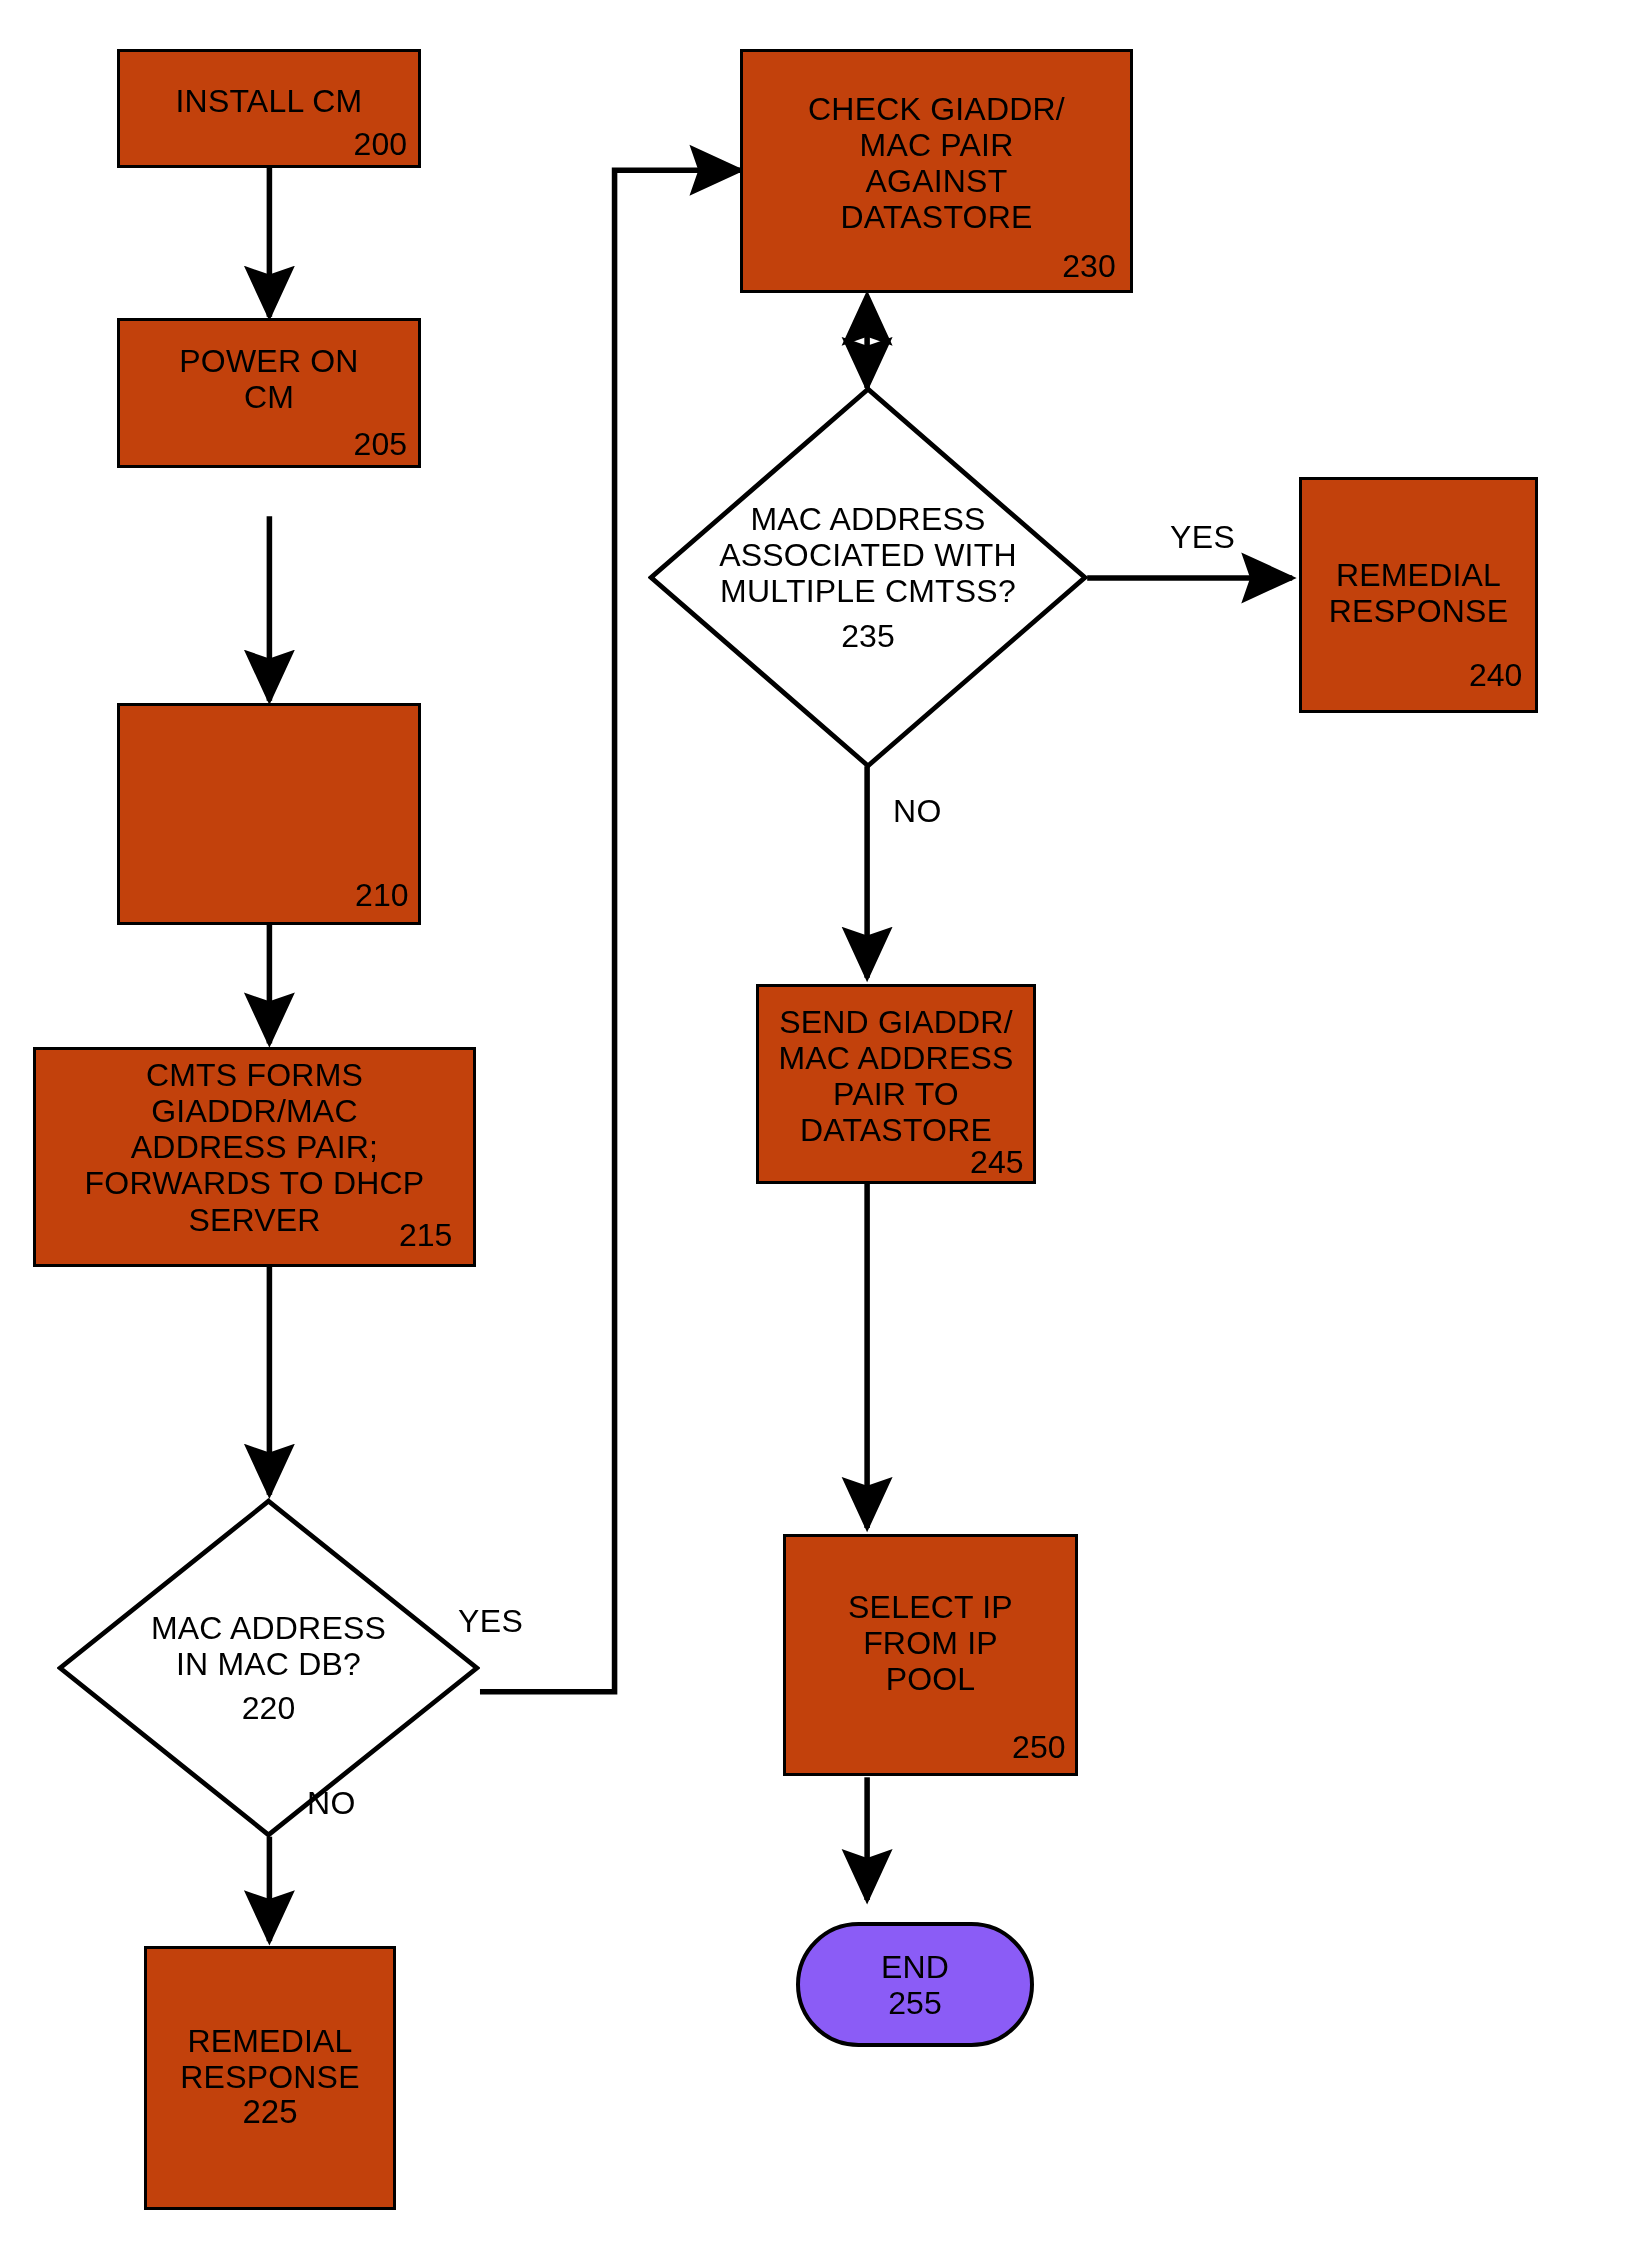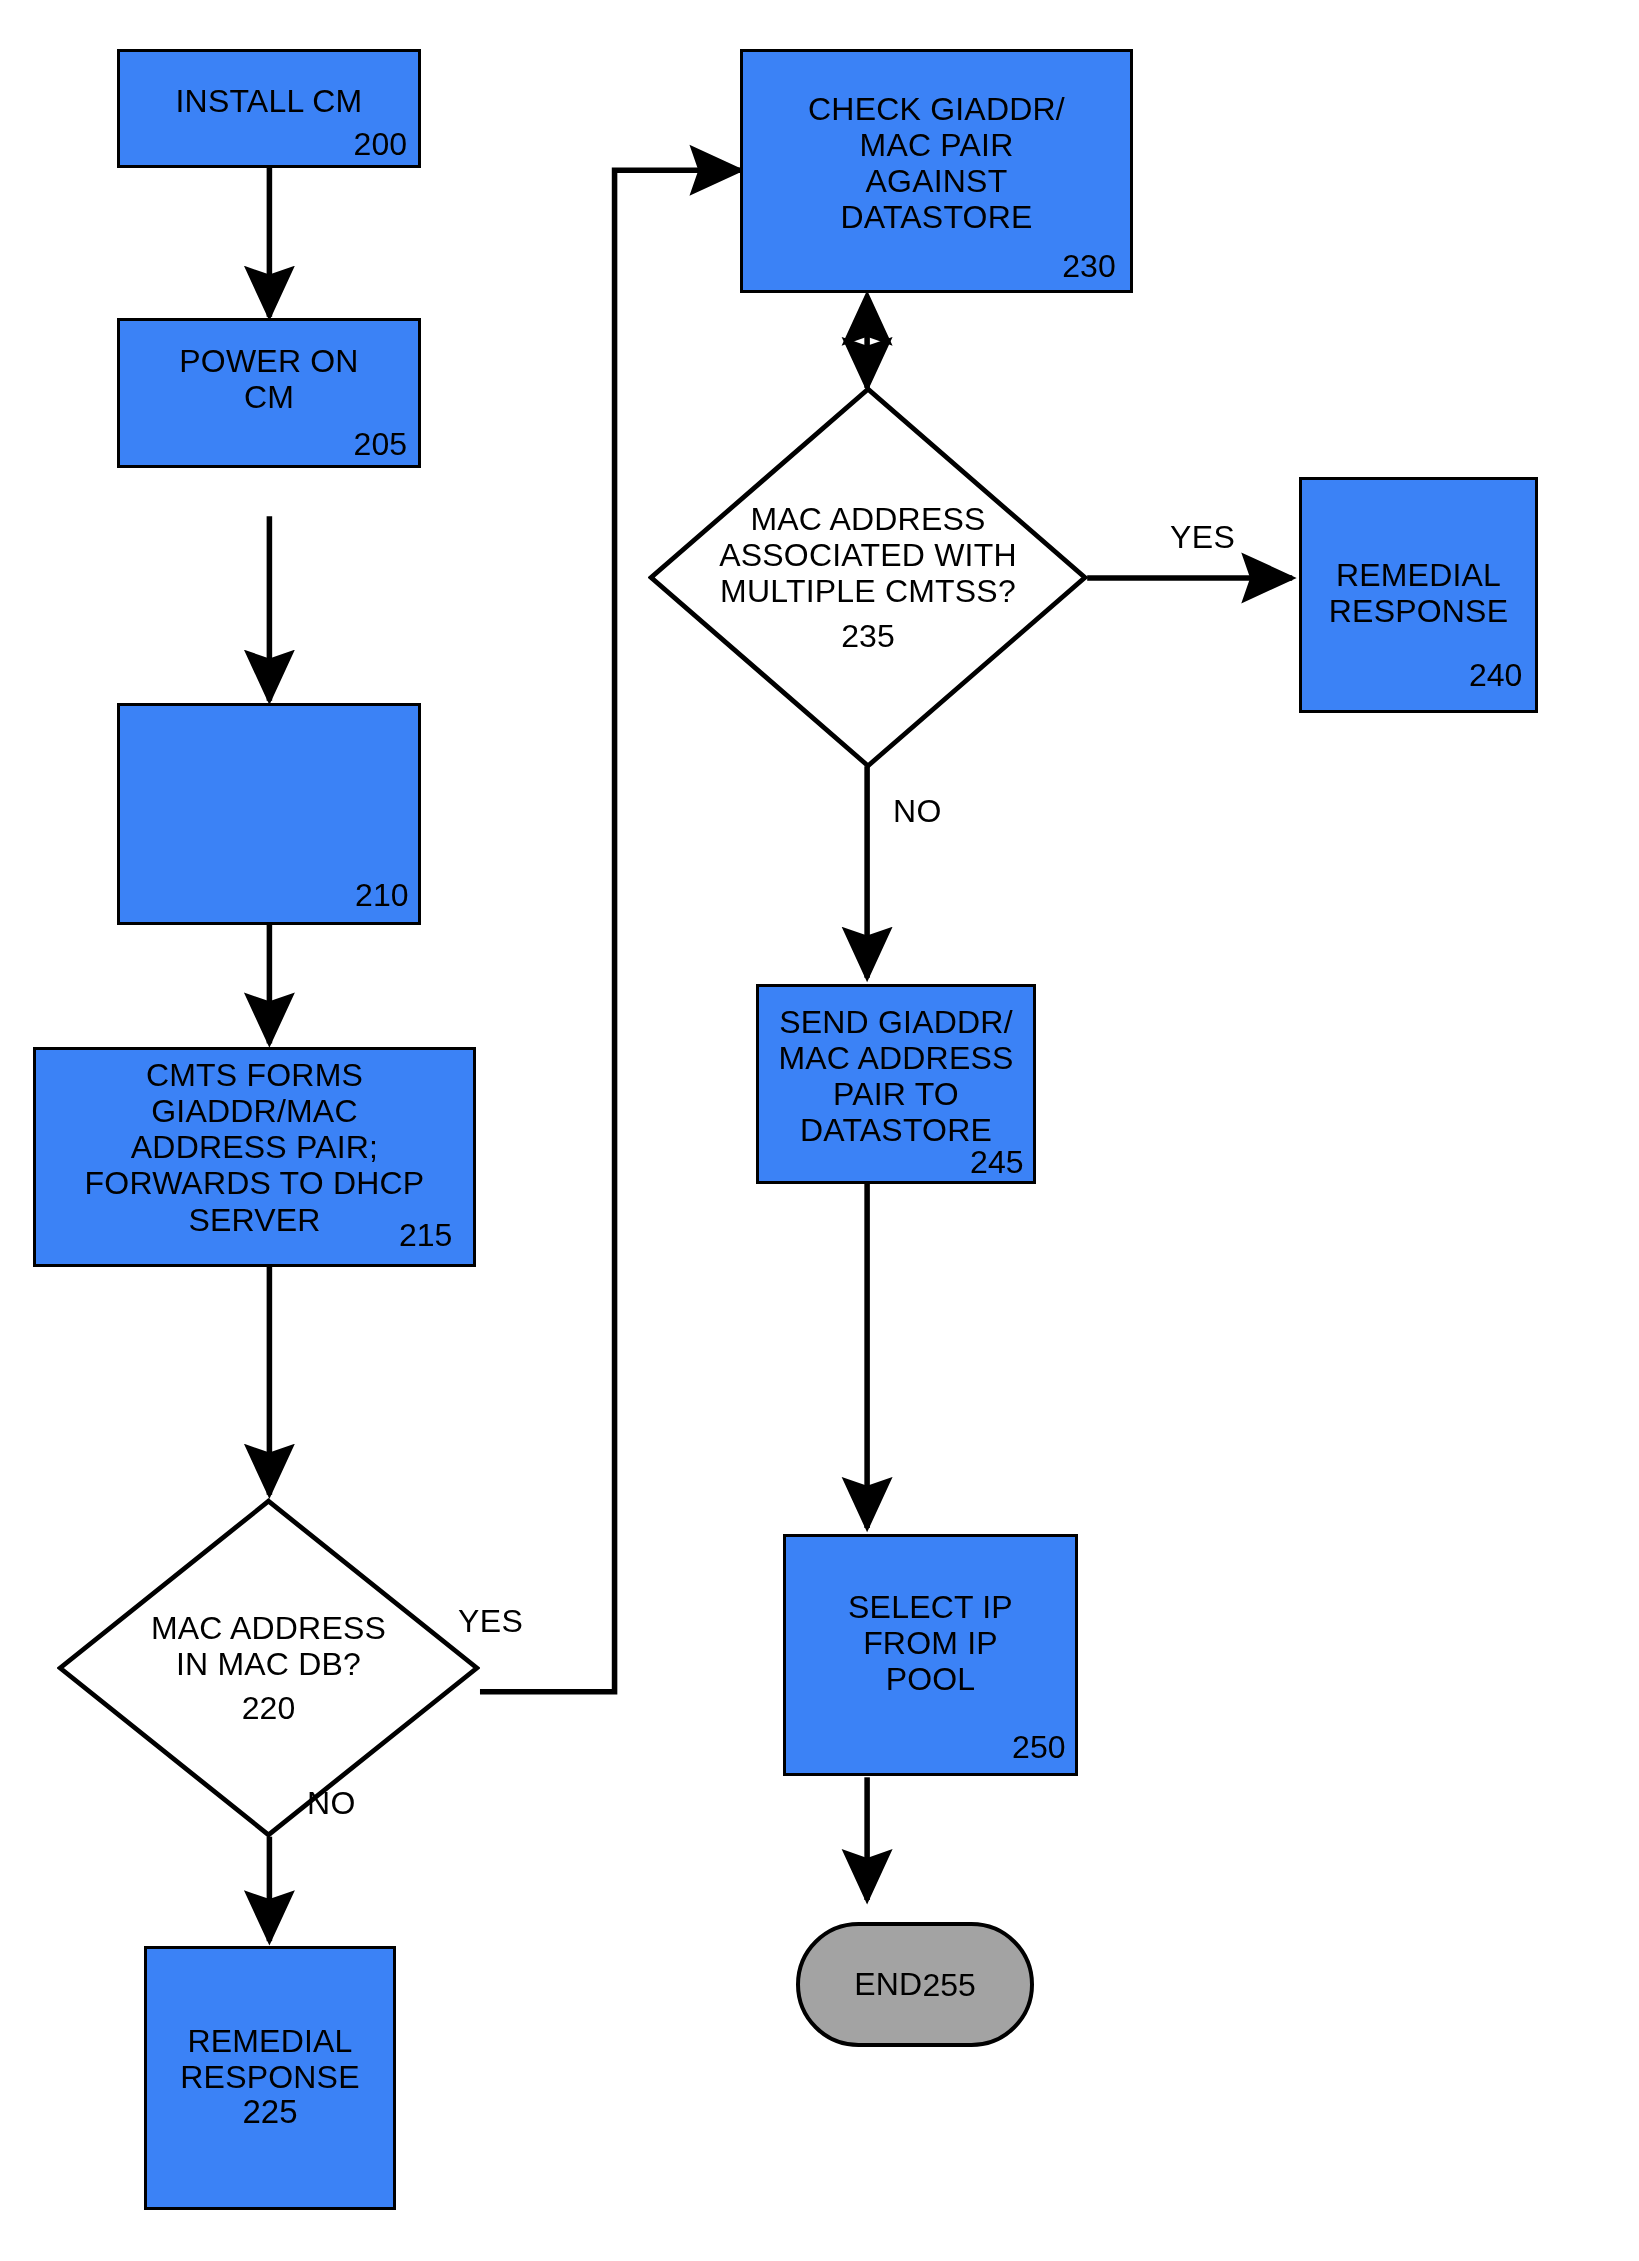--- a/index.html
+++ b/index.html
@@ -27,31 +27,32 @@
     pointer-events: none;
   }
   .node {
     position: absolute;
     box-sizing: border-box;
     color: #000000;
     text-transform: uppercase;
   }
   .process {
     border: 3.2px solid #000000;
-    background: #3b82f6;
+    background: #c2410c;
     display: flex;
     flex-direction: column;
     align-items: center;
     justify-content: center;
   }
   .terminator {
     border: 4px solid #000000;
-    background: #a3a3a3;
+    background: #8b5cf6;
     border-radius: 7917px;
     display: flex;
+    flex-direction: column;
     align-items: center;
     justify-content: center;
   }
   .decision {
     background: transparent;
   }
   .decision .dia-svg {
     position: absolute;
     left: 0;
     top: 0;

